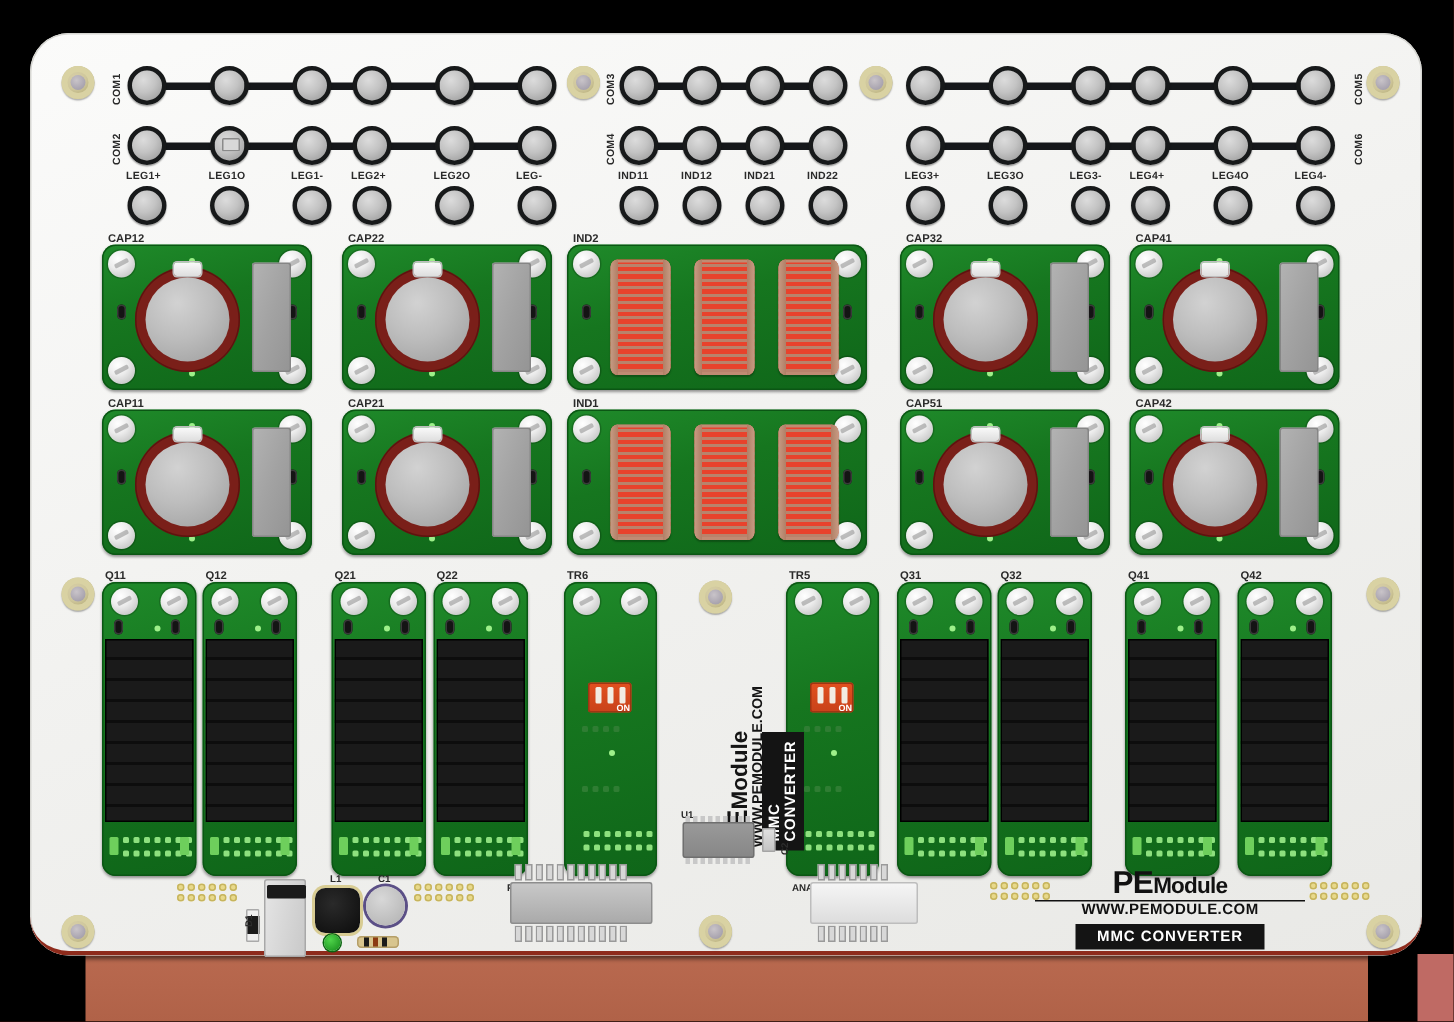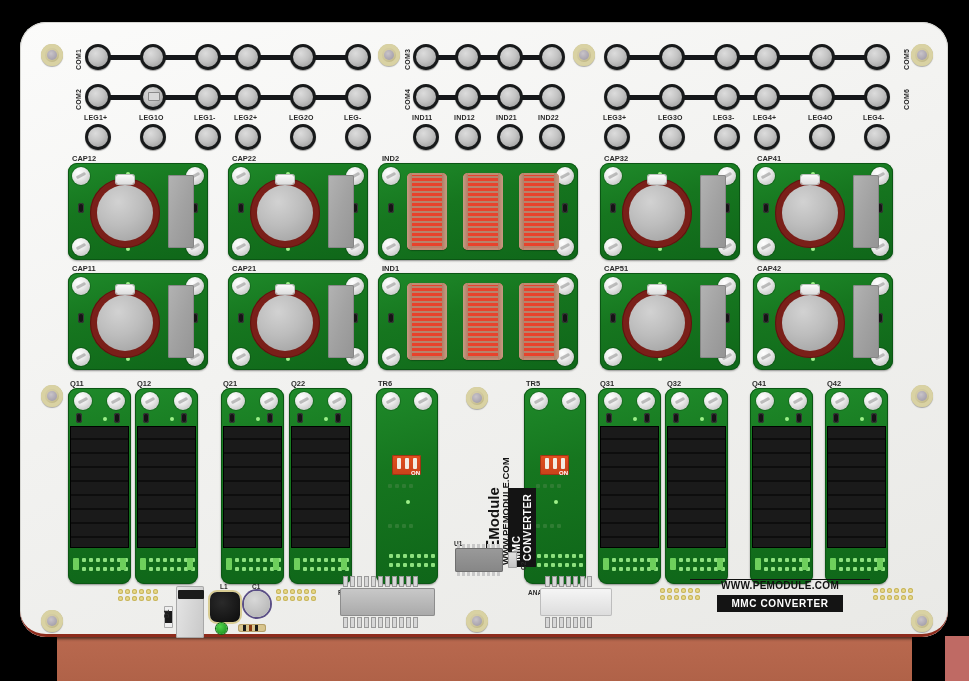--- a/index.html
+++ b/index.html
@@ -764,20 +764,23 @@
 
   <div id="brand-center">
     <div class="vtext" style="left:34px;top:150px;font-size:19px;">
       <span>PE</span><span style="font-size:15px;">Module</span>
     </div>
     <div class="vtext" style="left:52px;top:150px;font-size:9.5px;">WWW.PEMODULE.COM</div>
     <div id="brand-badge-v" style="left:60px;top:152px;">MMC CONVERTER</div>
   </div>
 
   <div id="brand-br">
+    <div class="pe">
+      <span>PE</span><span class="sm">Module</span>
+    </div>
     <div class="url">WWW.PEMODULE.COM</div>
     <div class="badge">MMC CONVERTER</div>
   </div>
   <div class="padgrid" style="left:660px;top:588px;">
       <i></i>
       <i></i>
       <i></i>
       <i></i>
       <i></i>
       <i></i>

